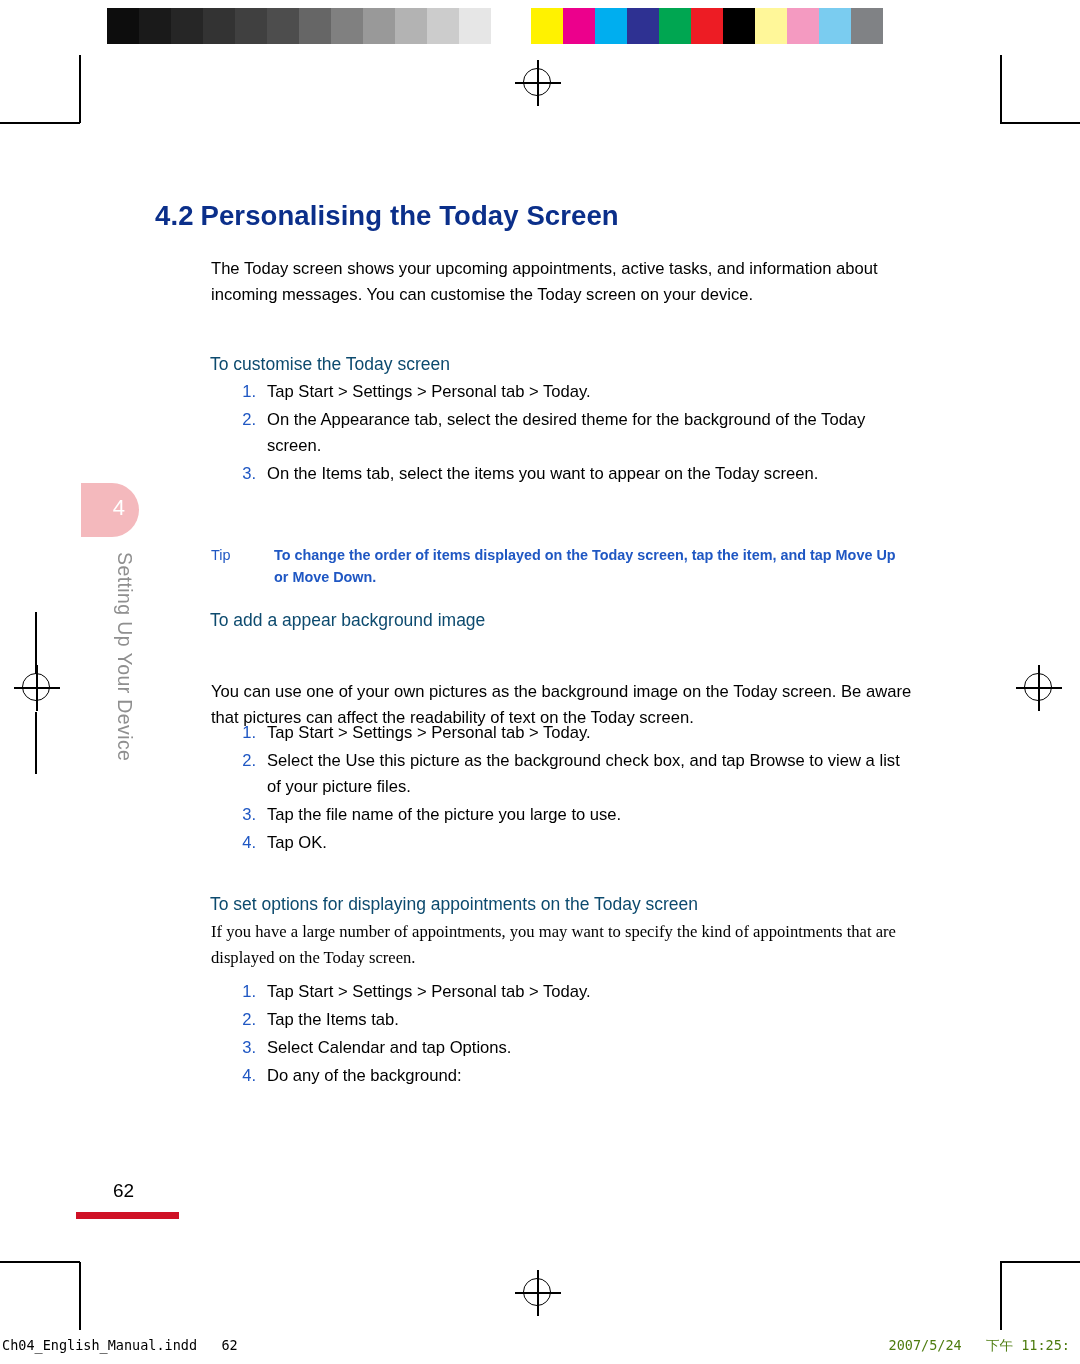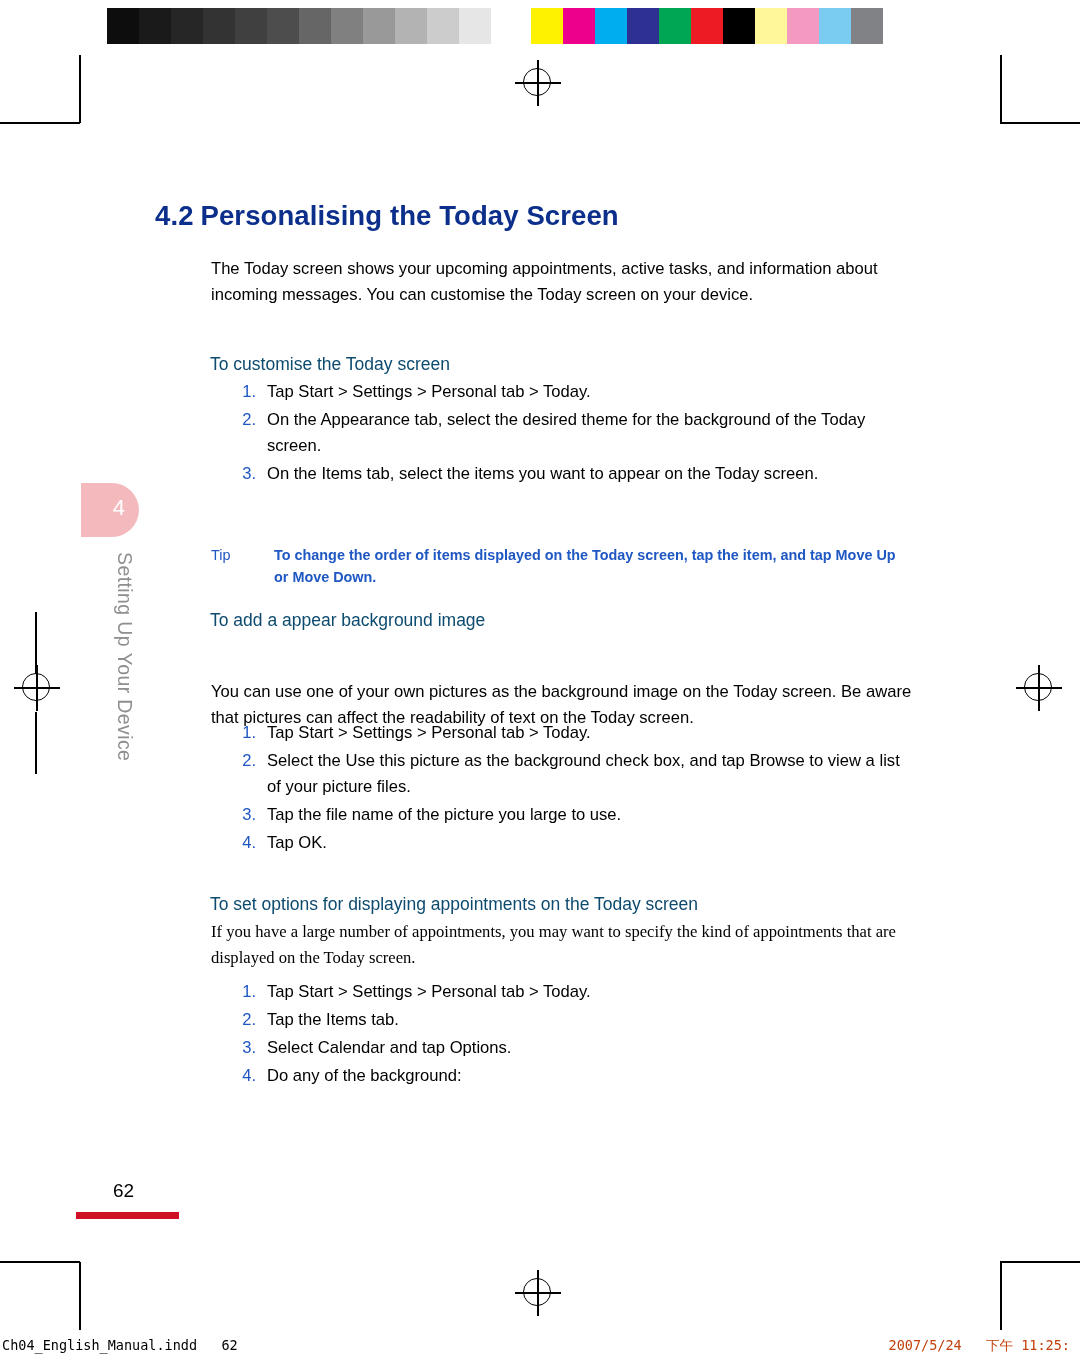--- a/index.html
+++ b/index.html
@@ -179,21 +179,21 @@
     font-size: 13.5px;
     color: #000;
     letter-spacing: 0px;
   }
   .indd-right {
     position: absolute;
     right: 10px;
     top: 1337px;
     font-family: "DejaVu Sans Mono", monospace;
     font-size: 13.5px;
-    color: #c2410c;
+    color: #4d7c0f;
     text-align: right;
     white-space: nowrap;
   }
 </style>
 </head>
 <body>
 
 <div class="calib" id="calib-bar">
     <div class="sw" style="background: rgb(13, 13, 13);"></div>
     <div class="sw" style="background: rgb(26, 26, 26);"></div>

